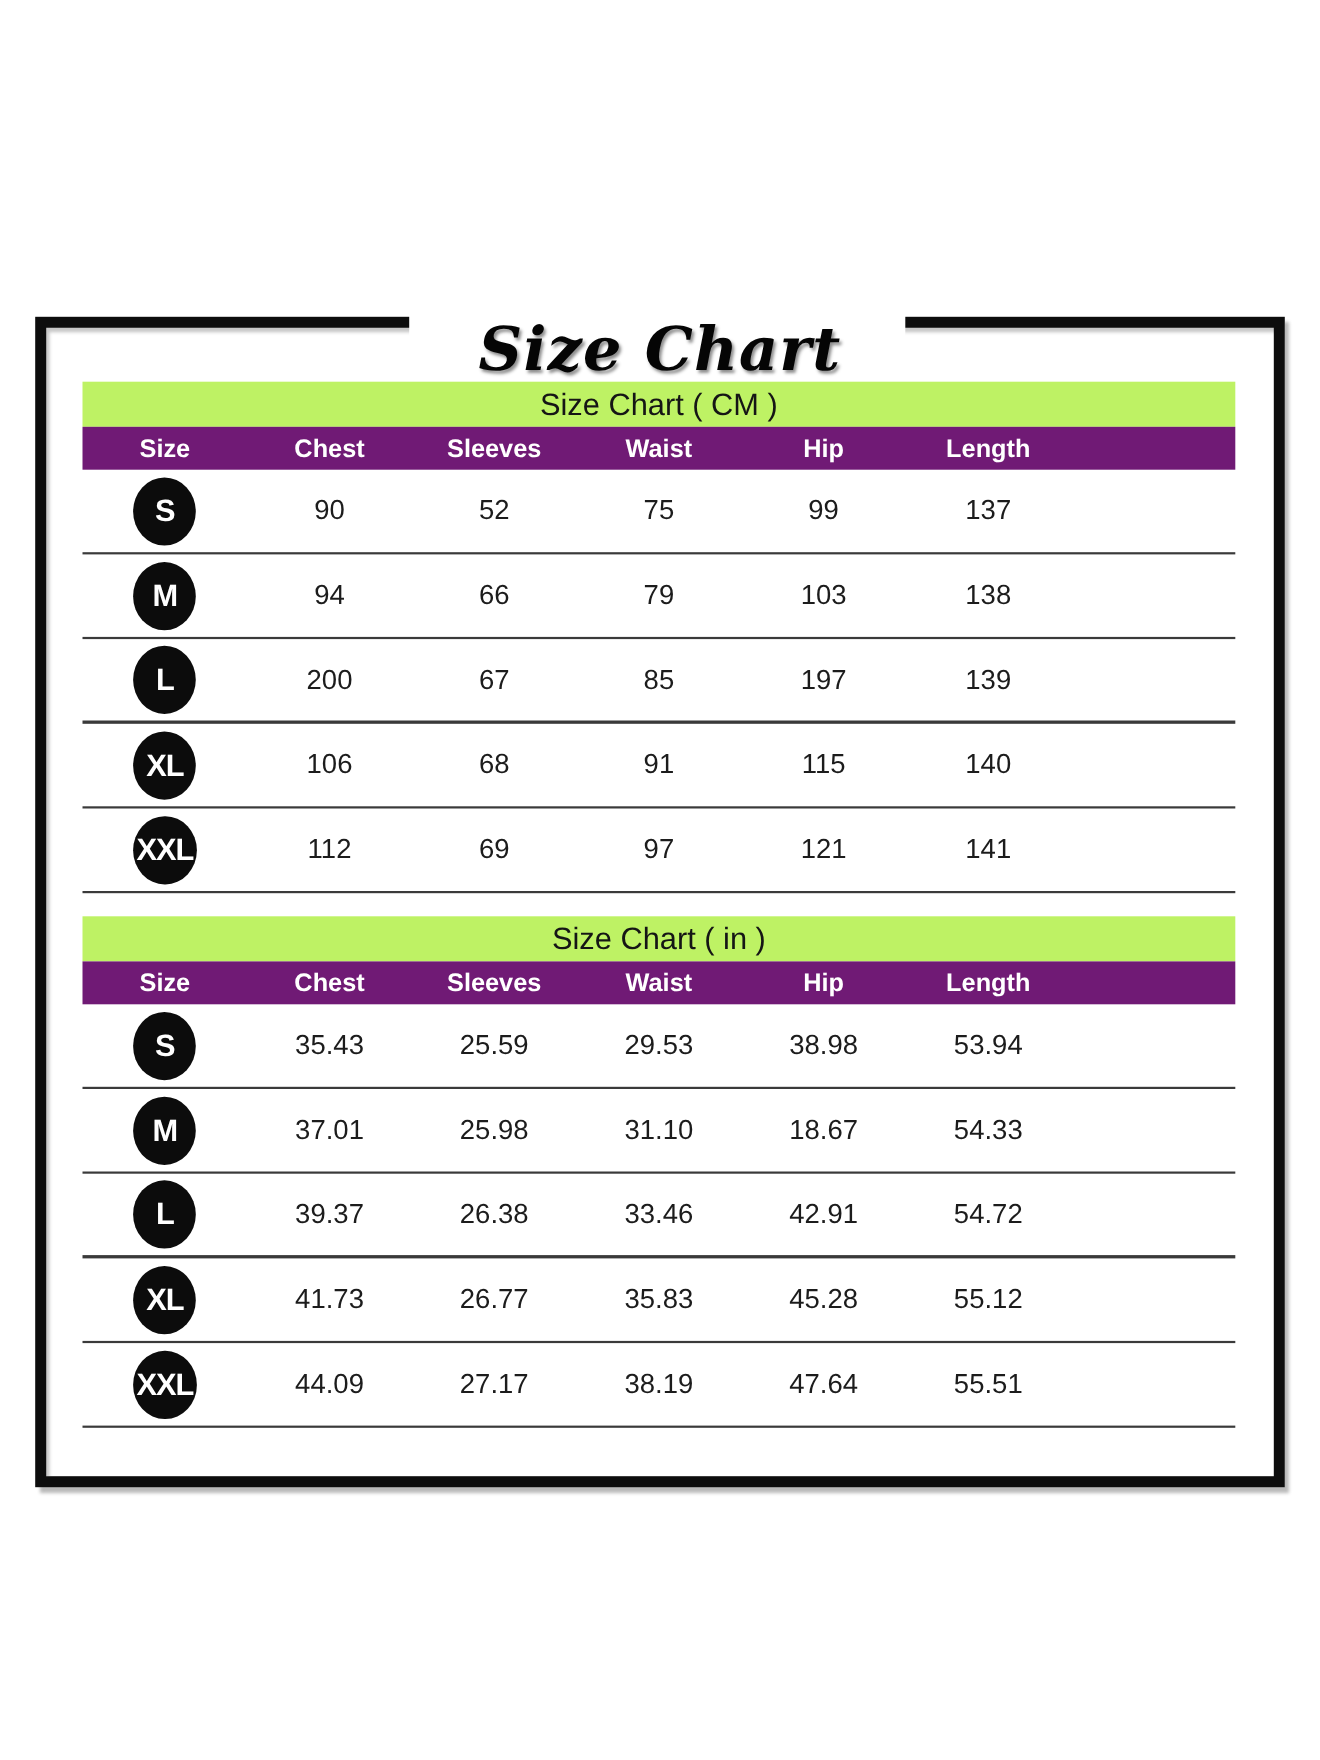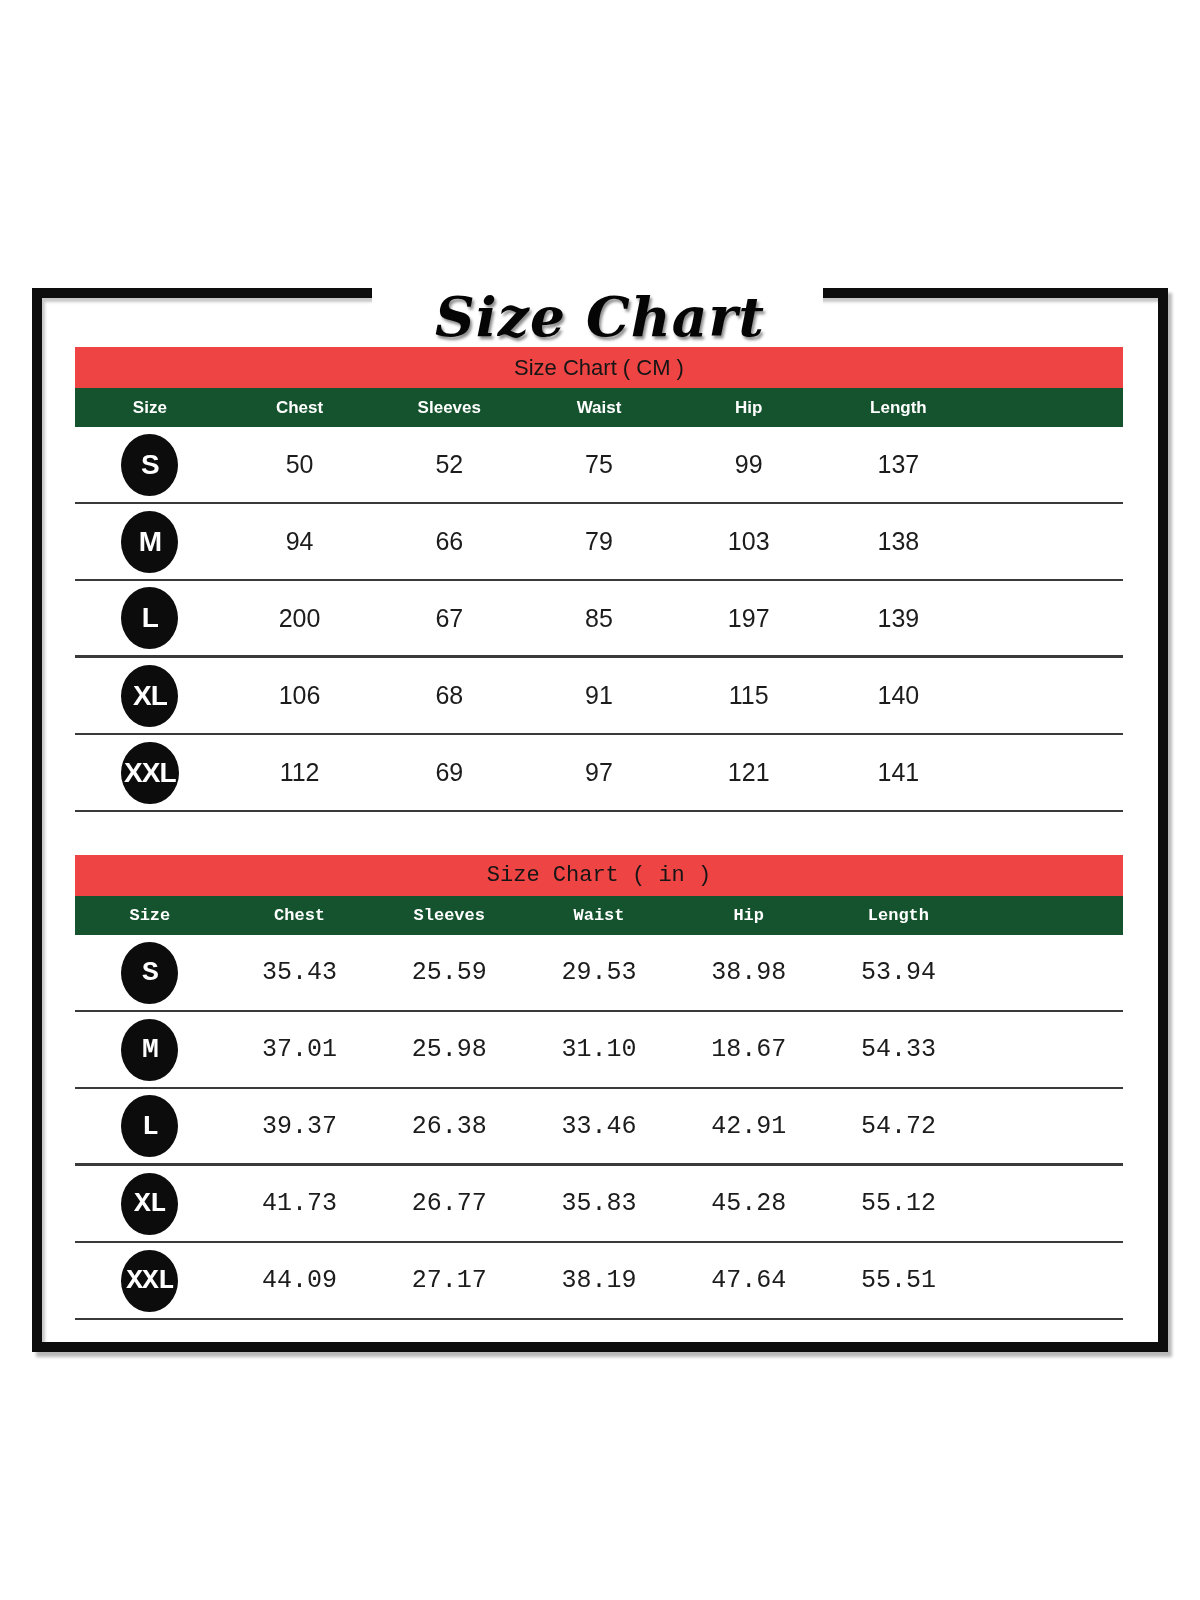--- a/index.html
+++ b/index.html
@@ -34,39 +34,39 @@
     line-height:1;
     letter-spacing:1px;
     color:#050505;
     text-shadow:2px 3px 3px rgba(0,0,0,0.45);
     font-style:italic;
   }
 
   
   .tbl{position:absolute;left:75px;width:1048px;}
   .tbl.cm{top:347px;}
-  .tbl.inch{top:855px;font-family:Liberation Mono, monospace;}
+  .tbl.inch{top:833px;}
 
   .tbl-caption{
     height:41px;
-    background:#ef4444;
+    background:#bef264;
     display:flex;align-items:center;justify-content:center;
-    font-size:22px;
+    font-size:28px;
     color:#151515;
   }
   .tbl-head{
     height:39px;
-    background:#14532d;
+    background:#701a75;
     display:grid;
     grid-template-columns:repeat(7,1fr);
     align-items:center;
     text-align:center;
     color:#ffffff;
     font-weight:bold;
-    font-size:17px;
+    font-size:23px;
   }
   .row{
     height:77px;
     box-sizing:border-box;
     display:grid;
     grid-template-columns:repeat(7,1fr);
     align-items:center;
     text-align:center;
     font-size:25px;
     border-bottom:2px solid #3a3a3a;
@@ -104,21 +104,21 @@
     <div>Waist</div>
     <div>Hip</div>
     <div>Length</div>
     <div></div>
   </div>
   <div class="tbl-body">
       <div class="row">
         <div class="badge-cell">
           <span class="badge">S</span>
         </div>
-        <div>50</div>
+        <div>90</div>
         <div>52</div>
         <div>75</div>
         <div>99</div>
         <div>137</div>
         <div></div>
       </div>
       <div class="row">
         <div class="badge-cell">
           <span class="badge">M</span>
         </div>

